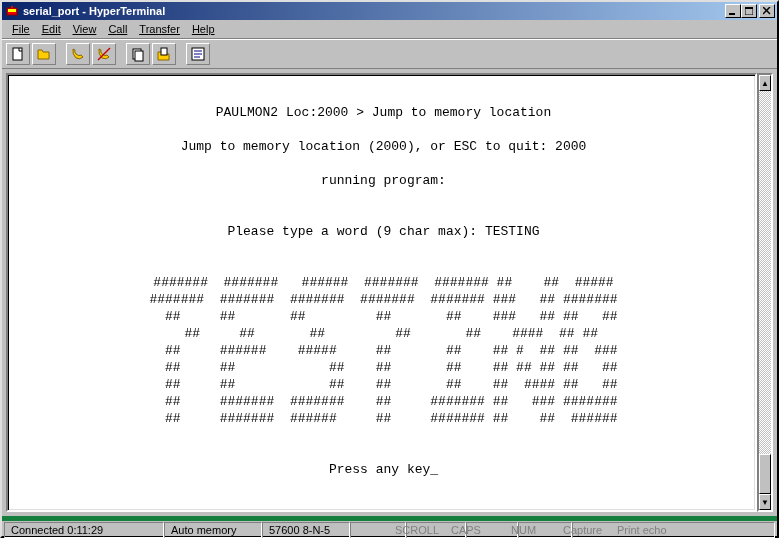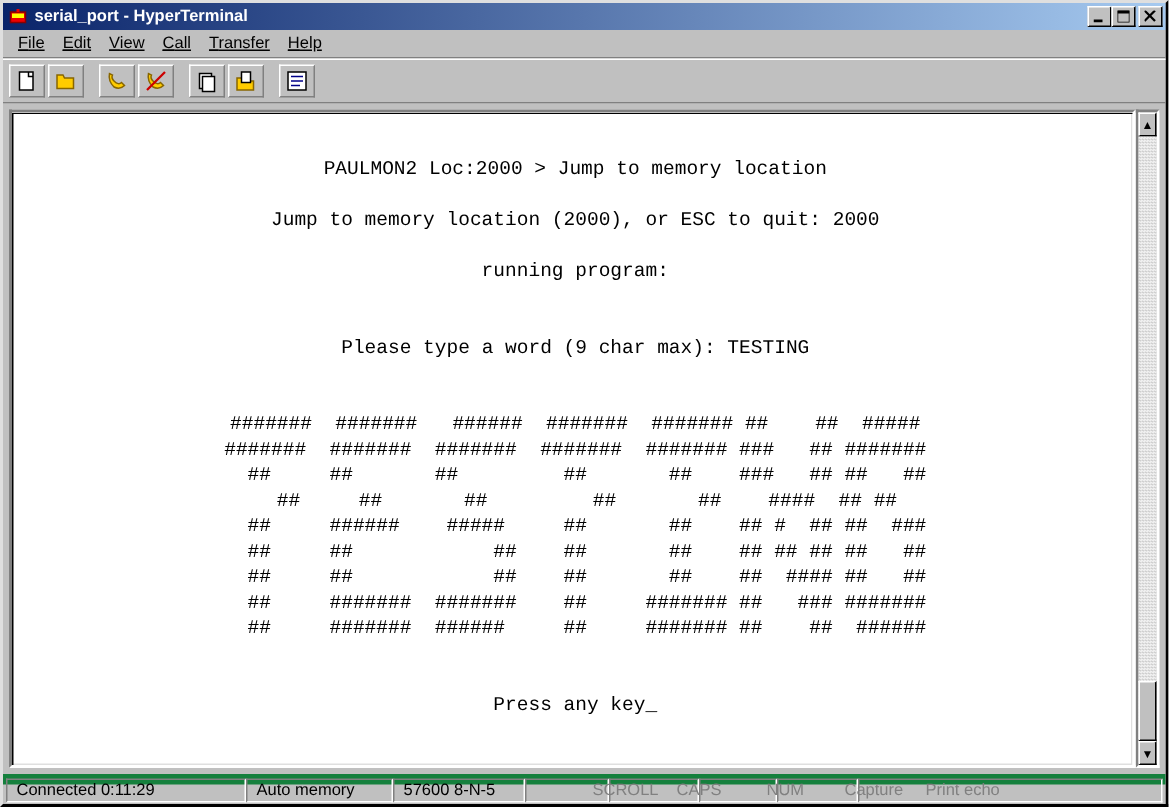--- a/index.html
+++ b/index.html
@@ -136,23 +136,23 @@
   bottom: 0; left: 0; right: 0;
   height: 40px;
   background: #c0c0c0;
   border: 1px solid;
   border-color: #fff #000 #000 #fff;
 }
 
 .statusbar {
   height: 20px;
   background: #c0c0c0;
-  border-top: 7px solid #15803d;
-  display: flex;
-  align-items: flex-end;
+  border-top: 5px solid #15803d;
+  display: flex;
+  align-items: flex-start;
   padding: 1px 2px;
   gap: 0;
   font-size: 11px;
 }
 .statusbar .panel {
   border: 1px solid;
   border-color: #808080 #fff #fff #808080;
   padding: 1px 6px;
   display: flex; align-items: center;
   white-space: nowrap;

